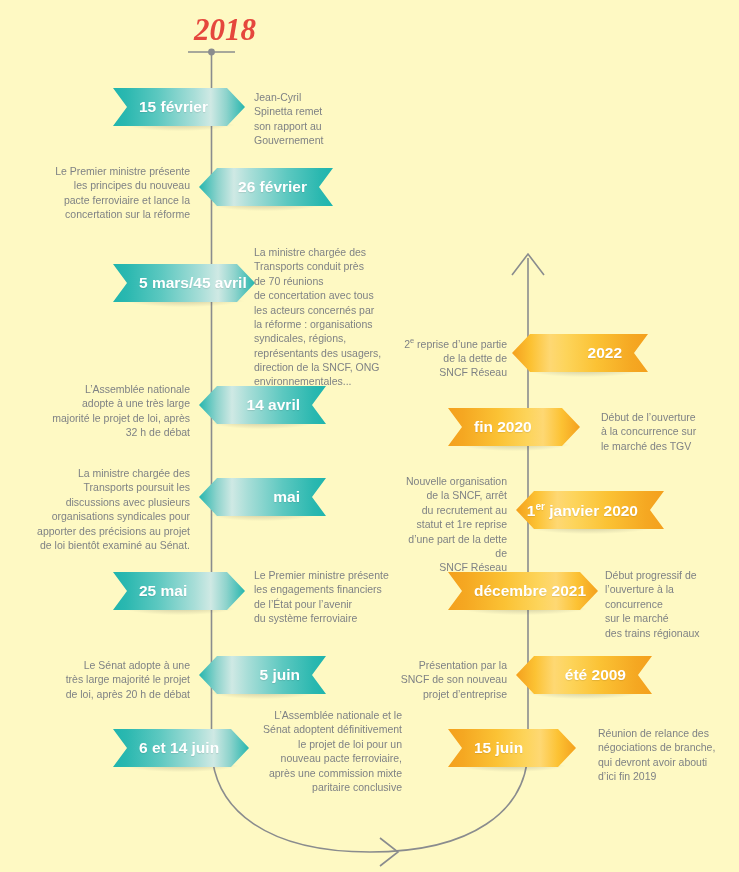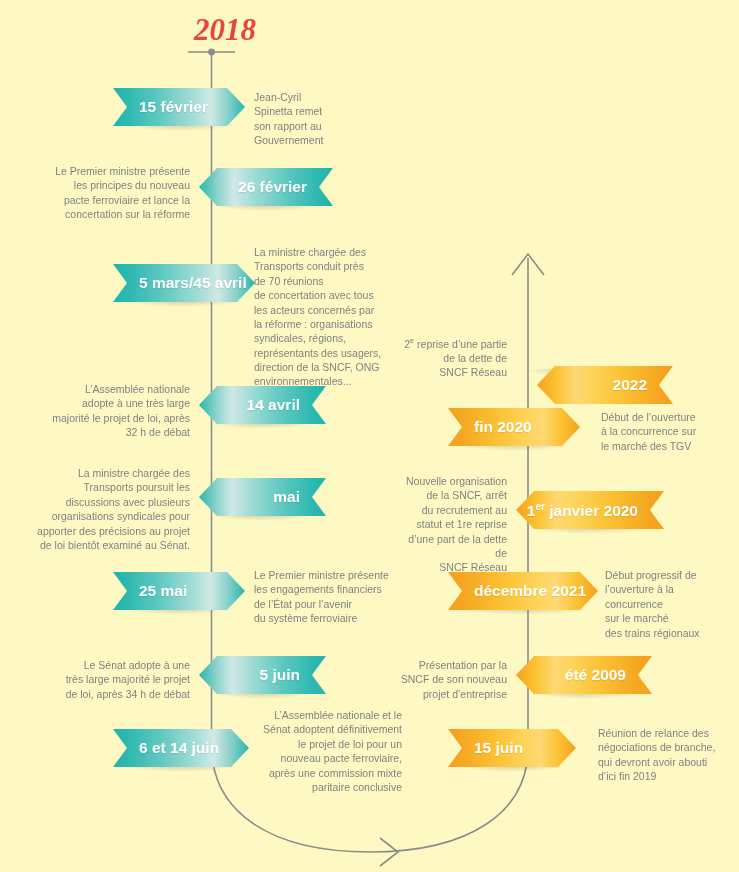--- a/index.html
+++ b/index.html
@@ -239,39 +239,39 @@
 du système ferroviaire</div>
   </div>
 
   <div class="row" style="left:0; top:656px;">
     <div class="ribbon-shadow" style="left:206px; width:113px;"></div>
     <div class="ribbon teal point-left" style="left:199px; width:127px;">
       <span class="ribbon-label">5 juin</span>
     </div>
     <div class="desc left-of" style="left:55px; top:2px; width:135px;">Le Sénat adopte à une
 très large majorité le projet
-de loi, après 34 h de débat</div>
+de loi, après 20 h de débat</div>
   </div>
 
   <div class="row" style="left:0; top:729px;">
     <div class="ribbon-shadow" style="left:120px; width:122px;"></div>
     <div class="ribbon teal point-right" style="left:113px; width:136px;">
       <span class="ribbon-label">6 et 14 juin</span>
     </div>
     <div class="desc right-of" style="left:257px; top:-21px; width:145px;text-align:right;">L’Assemblée nationale et le
 Sénat adoptent définitivement
 le projet de loi pour un
 nouveau pacte ferroviaire,
 après une commission mixte
 paritaire conclusive</div>
   </div>
 
   <div class="row" style="left:0; top:334px;">
     <div class="ribbon-shadow" style="left:523px; width:122px;"></div>
-    <div class="ribbon orange point-left" style="left:537px; width:136px;margin-top:32px;">
+    <div class="ribbon orange point-left" style="left:512px; width:136px;">
       <span class="ribbon-label">2022</span>
     </div>
     <div class="desc left-of" style="left:400px; top:2px; width:107px;"><span>2</span><span class="sup">e</span><span> reprise d’une partie
 de la dette de
 SNCF Réseau</span></div>
   </div>
 
   <div class="row" style="left:0; top:408px;">
     <div class="ribbon-shadow" style="left:455px; width:118px;"></div>
     <div class="ribbon orange point-right" style="left:448px; width:132px;">

